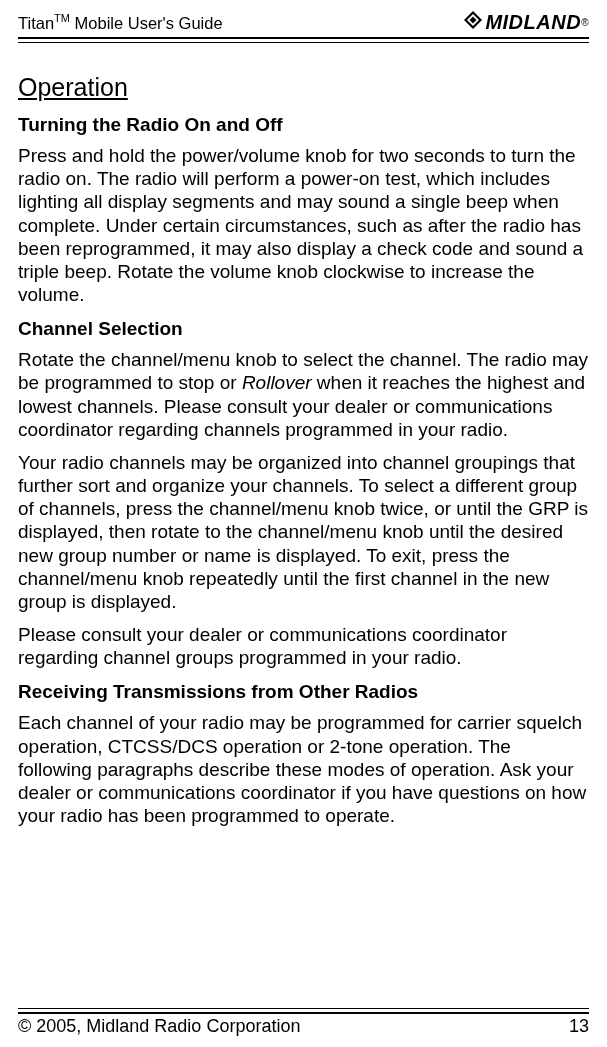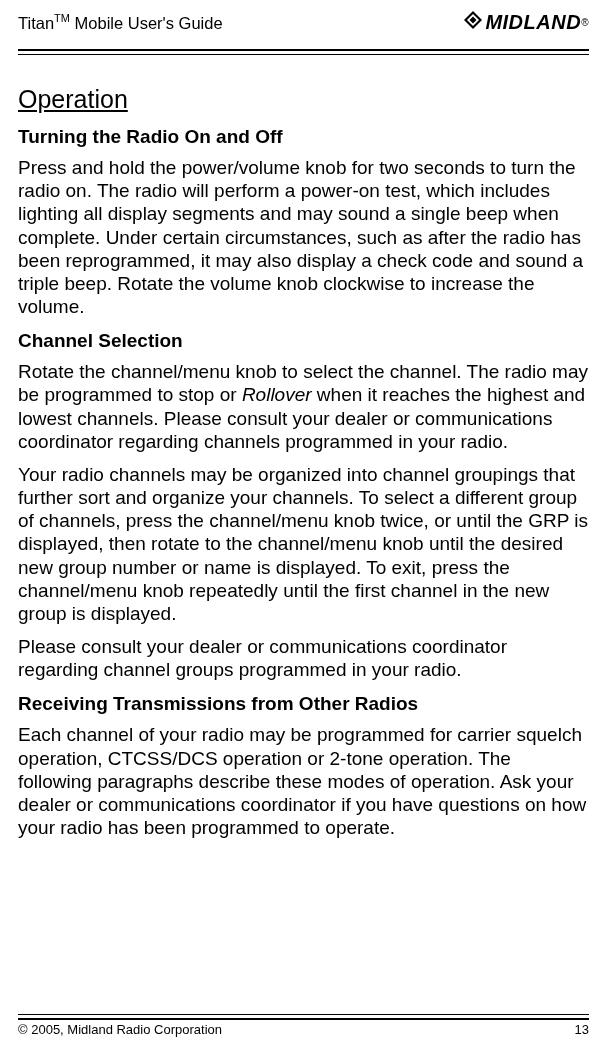--- a/index.html
+++ b/index.html
@@ -21,21 +21,21 @@
       display: flex;
       flex-direction: column;
       height: 100%;
       padding: 10px 18px 10px 18px;
     }
     .header-row {
       display: flex;
       justify-content: space-between;
       align-items: center;
       padding-bottom: 0px;
-      margin-bottom: 12px;
+      margin-bottom: 0;
       text-align: center;
     }
     .header-title {
       font-size: 16.5px;
     }
     .logo {
       display: flex;
       align-items: center;
       font-weight: bold;
       font-style: italic;
@@ -87,21 +87,21 @@
       border-top: 1px solid #000;
       border-bottom: 2.5px solid #000;
       height: 6px;
       margin-top: 20px;
       margin-bottom: 2px;
     }
     .footer-row {
       display: flex;
       justify-content: space-between;
       align-items: center;
-      font-size: 13px;
+      font-size: 18px;
     }
     .page-number {
       font-weight: normal;
     }
     .tm {
       font-size: 11px;
       vertical-align: super;
     }
   </style>
 </head>

